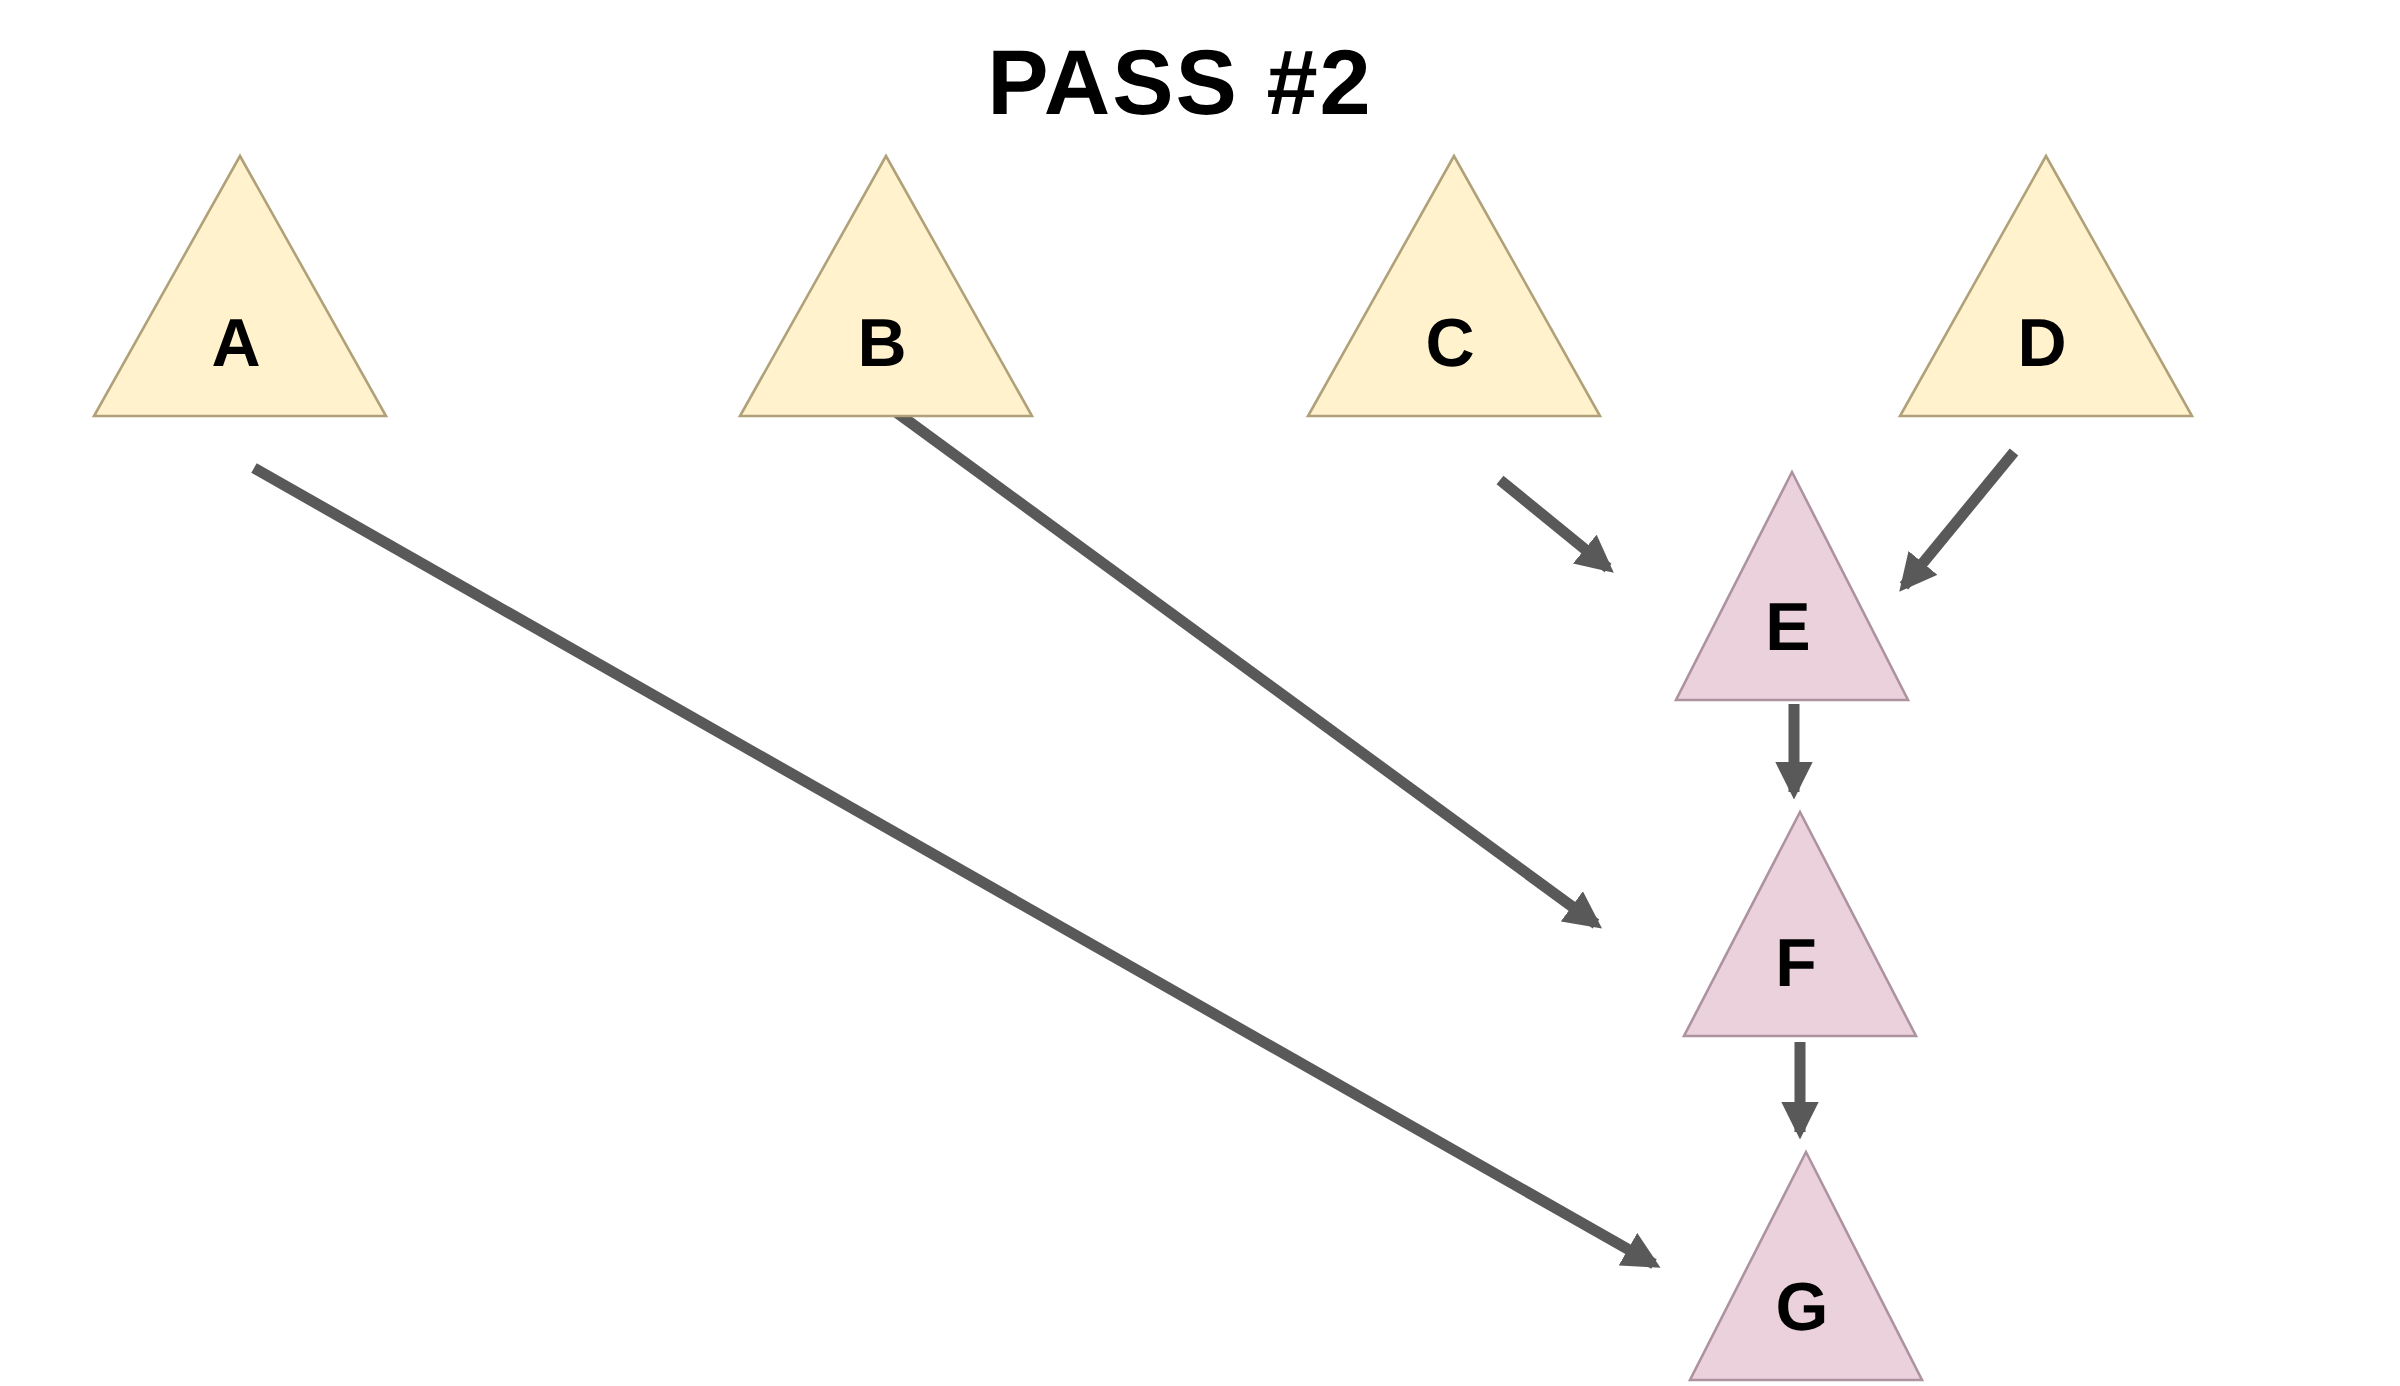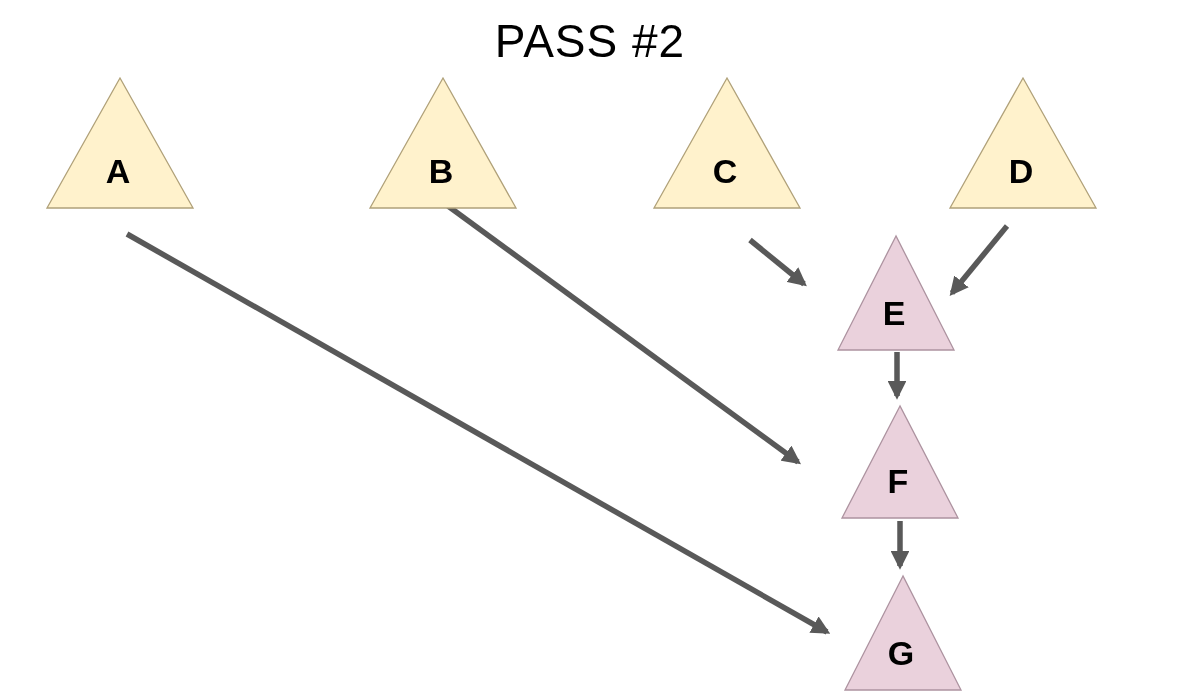--- a/index.html
+++ b/index.html
@@ -15,21 +15,21 @@
     background: #ffffff;
     overflow: hidden;
   }
   .diagram-title {
     position: absolute;
     top: 14px;
     left: 0;
     width: 1180px;
     text-align: center;
     font-size: 46px;
-    font-weight: normal;
+    font-weight: bold;
     color: #000000;
     letter-spacing: 1px;
   }
   svg.diagram {
     position: absolute;
     top: 0;
     left: 0;
   }
   .node-label {
     font-family: "Liberation Sans", sans-serif;

